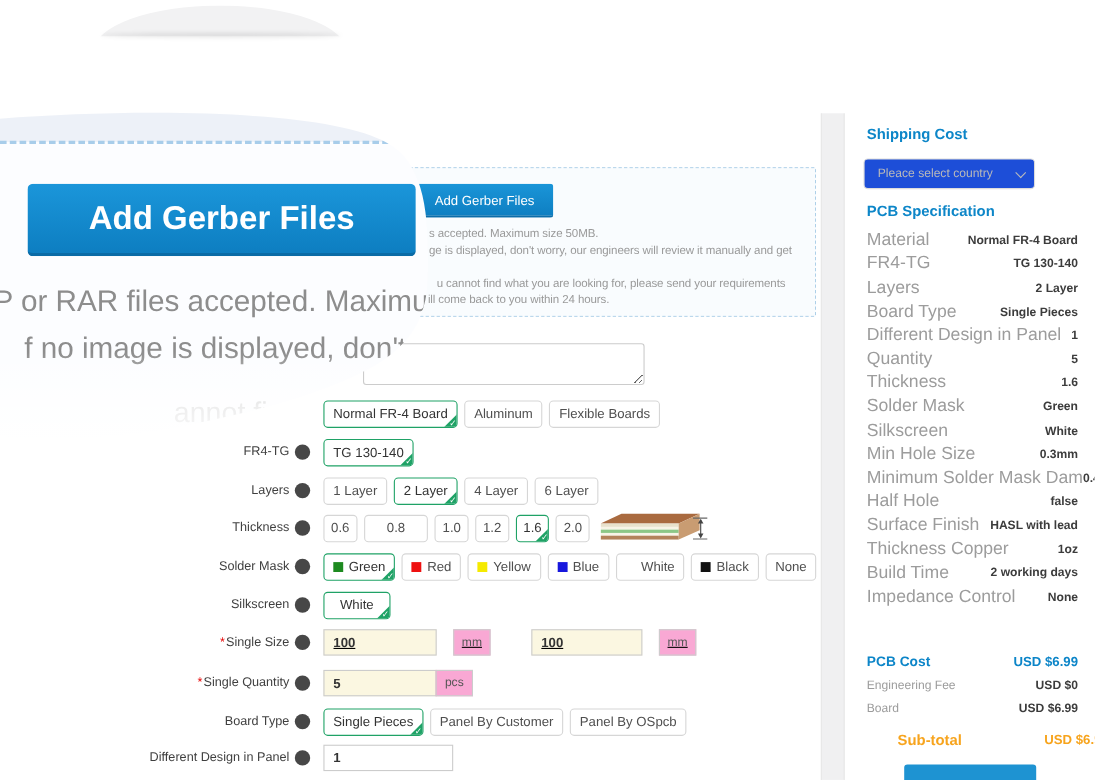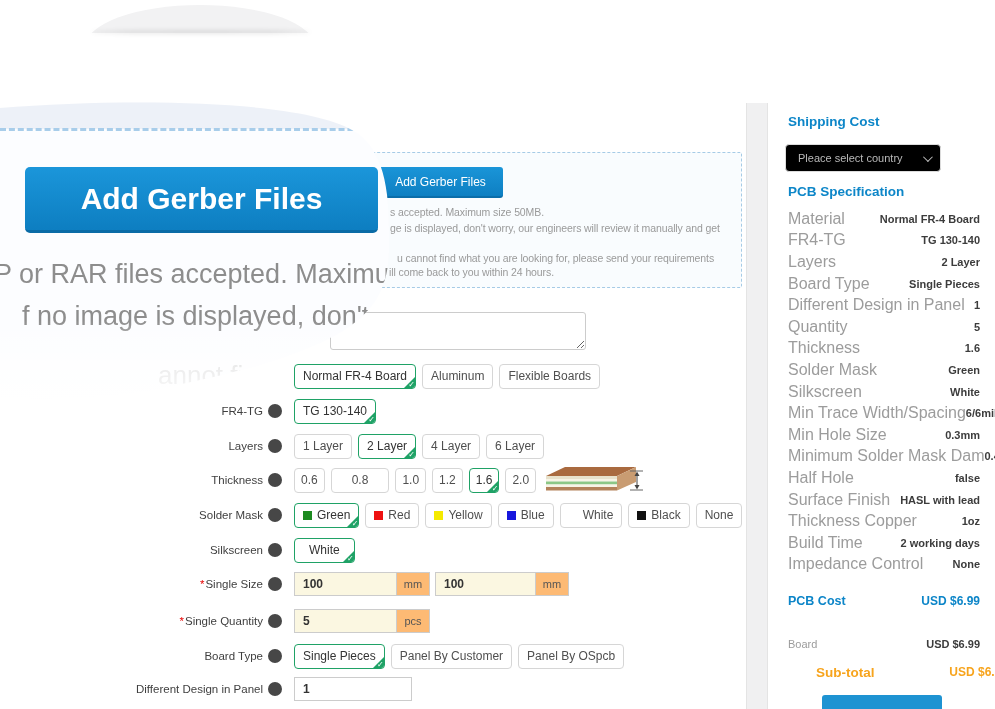--- a/index.html
+++ b/index.html
@@ -30,25 +30,25 @@
   .star { color:#e60000; margin-right:1px; }
   .help { width:14px; height:14px; border-radius:50%; background:#474747; color:#fff; font-size:9.5px; font-weight:bold; display:flex; align-items:center; justify-content:center; margin-left:5px; flex-shrink:0; cursor:pointer; }
   .controls { margin-left:12px; display:flex; gap:6px; align-items:center; }
   .chip { position:relative; display:inline-flex; align-items:center; height:25px; padding:0 8px; border:1px solid #d6d6d6; border-radius:4px; background:#fff; font-size:12px; color:#4f4f4f; cursor:pointer; white-space:nowrap; overflow:hidden; }
   .chip.sel { border-color:#1fa266; color:#333; }
   .chip.sel::before { content:""; position:absolute; right:-1px; bottom:-1px; width:0; height:0; border-bottom:13px solid #1fa266; border-left:13px solid transparent; }
   .chip.sel::after { content:"\2713"; position:absolute; right:0px; bottom:-1px; color:#fff; font-size:8px; }
   .sq { width:9px; height:9px; display:inline-block; margin-right:5px; flex-shrink:0; }
   .num-input { height:24px; border:1px solid #ccc; background:#fbf7e1; font-size:12px; font-weight:600; color:#333; padding:0 8px; font-family:inherit; }
   .num-input.white { background:#fff; }
-  .suffix { height:24px; min-width:34px; padding:0 6px; margin-left:-1px; background:#fdba74; border:1px solid #ccc; display:flex; align-items:center; justify-content:center; font-size:11px; color:#555; }
+  .suffix { height:24px; min-width:34px; padding:0 6px; margin-left:-1px; background:#f9a8d4; border:1px solid #ccc; display:flex; align-items:center; justify-content:center; font-size:11px; color:#555; }
 
   
   .sb-title { position:absolute; left:20px; font-size:13.5px; font-weight:bold; color:#0d86c8; }
-  .country-select { left:17px; top:44px; width:156px; height:28px; border:1px solid #dcdcdc; border-radius:4px; background:#000000; display:flex; align-items:center; padding:0 10px 0 12px; cursor:pointer; }
+  .country-select { left:17px; top:44px; width:156px; height:28px; border:1px solid #dcdcdc; border-radius:4px; background:#1d4ed8; display:flex; align-items:center; padding:0 10px 0 12px; cursor:pointer; }
   .country-ph { font-size:11px; color:#b9b9b9; flex:1; }
   .chev { width:7px; height:7px; border-right:1.5px solid #bbb; border-bottom:1.5px solid #bbb; transform:rotate(45deg) translateY(-2px); }
   .specs { left:20px; top:108px; width:192px; }
   .srow { height:21.6px; display:flex; align-items:center; justify-content:space-between; }
   .srow .sl { font-size:16px; color:#9c9c9c; white-space:nowrap; }
   .srow .sv { font-size:11px; color:#3c3c3c; font-weight:600; white-space:nowrap; }
   .cost-row { position:absolute; left:20px; width:192px; display:flex; align-items:center; justify-content:space-between; }
   .cost-blue { font-size:12.5px; font-weight:bold; color:#0c85c8; }
   .cost-gray { font-size:11px; color:#9c9c9c; }
   .cost-dark { font-size:11px; color:#3c3c3c; font-weight:600; }
@@ -216,21 +216,21 @@
       <div class="controls">
         <div class="chip sel" style="padding:0 14px;">
             <span>White</span>
           </div>
       </div>
     </div>
 
     <div class="frow" style="top:471px;">
       <span class="lbl"><span class="star">*</span><span>Single Size</span></span>
       <span class="help"></span>
-      <div class="controls" style="gap:0;">
+      <div class="controls" style="gap:16px;text-decoration:underline;">
         <input class="num-input" style="width: 103px;" value="100">
         <span class="suffix">mm</span>
         <span style="width:5px;"></span>
         <input class="num-input" style="width: 101px;" value="100">
         <span class="suffix">mm</span>
       </div>
     </div>
 
     <div class="frow" style="top:508px;">
       <span class="lbl"><span class="star">*</span><span>Single Quantity</span></span>
@@ -307,24 +307,20 @@
         </div>
       <div class="srow">
           <span class="sl">Solder Mask</span>
           <span class="sv">Green</span>
         </div>
       <div class="srow">
           <span class="sl">Silkscreen</span>
           <span class="sv">White</span>
         </div>
       <div class="srow">
-          <span class="sl">Min Trace Width/Spacing</span>
-          <span class="sv">6/6mil</span>
-        </div>
-      <div class="srow">
           <span class="sl">Min Hole Size</span>
           <span class="sv">0.3mm</span>
         </div>
       <div class="srow">
           <span class="sl">Minimum Solder Mask Dam</span>
           <span class="sv">0.4mm</span>
         </div>
       <div class="srow">
           <span class="sl">Half Hole</span>
           <span class="sv">false</span>
@@ -343,20 +339,24 @@
         </div>
       <div class="srow">
           <span class="sl">Impedance Control</span>
           <span class="sv">None</span>
         </div>
     </div>
 
     <div class="cost-row" style="top:490px; height:22px;">
       <span class="cost-blue">PCB Cost</span>
       <span class="cost-blue" style="font-size:12px;">USD $6.99</span>
+    </div>
+    <div class="cost-row" style="top:512px; height:21px;">
+      <span class="cost-gray">Engineering Fee</span>
+      <span class="cost-dark">USD $0</span>
     </div>
     <div class="cost-row" style="top:533px; height:21px;">
       <span class="cost-gray">Board</span>
       <span class="cost-dark">USD $6.99</span>
     </div>
     <div class="cost-row" style="top:560px; height:24px;margin-left:28px;">
       <span class="cost-orange-l">Sub-total</span>
       <span class="cost-orange-v">USD $6.99</span>
     </div>
 

